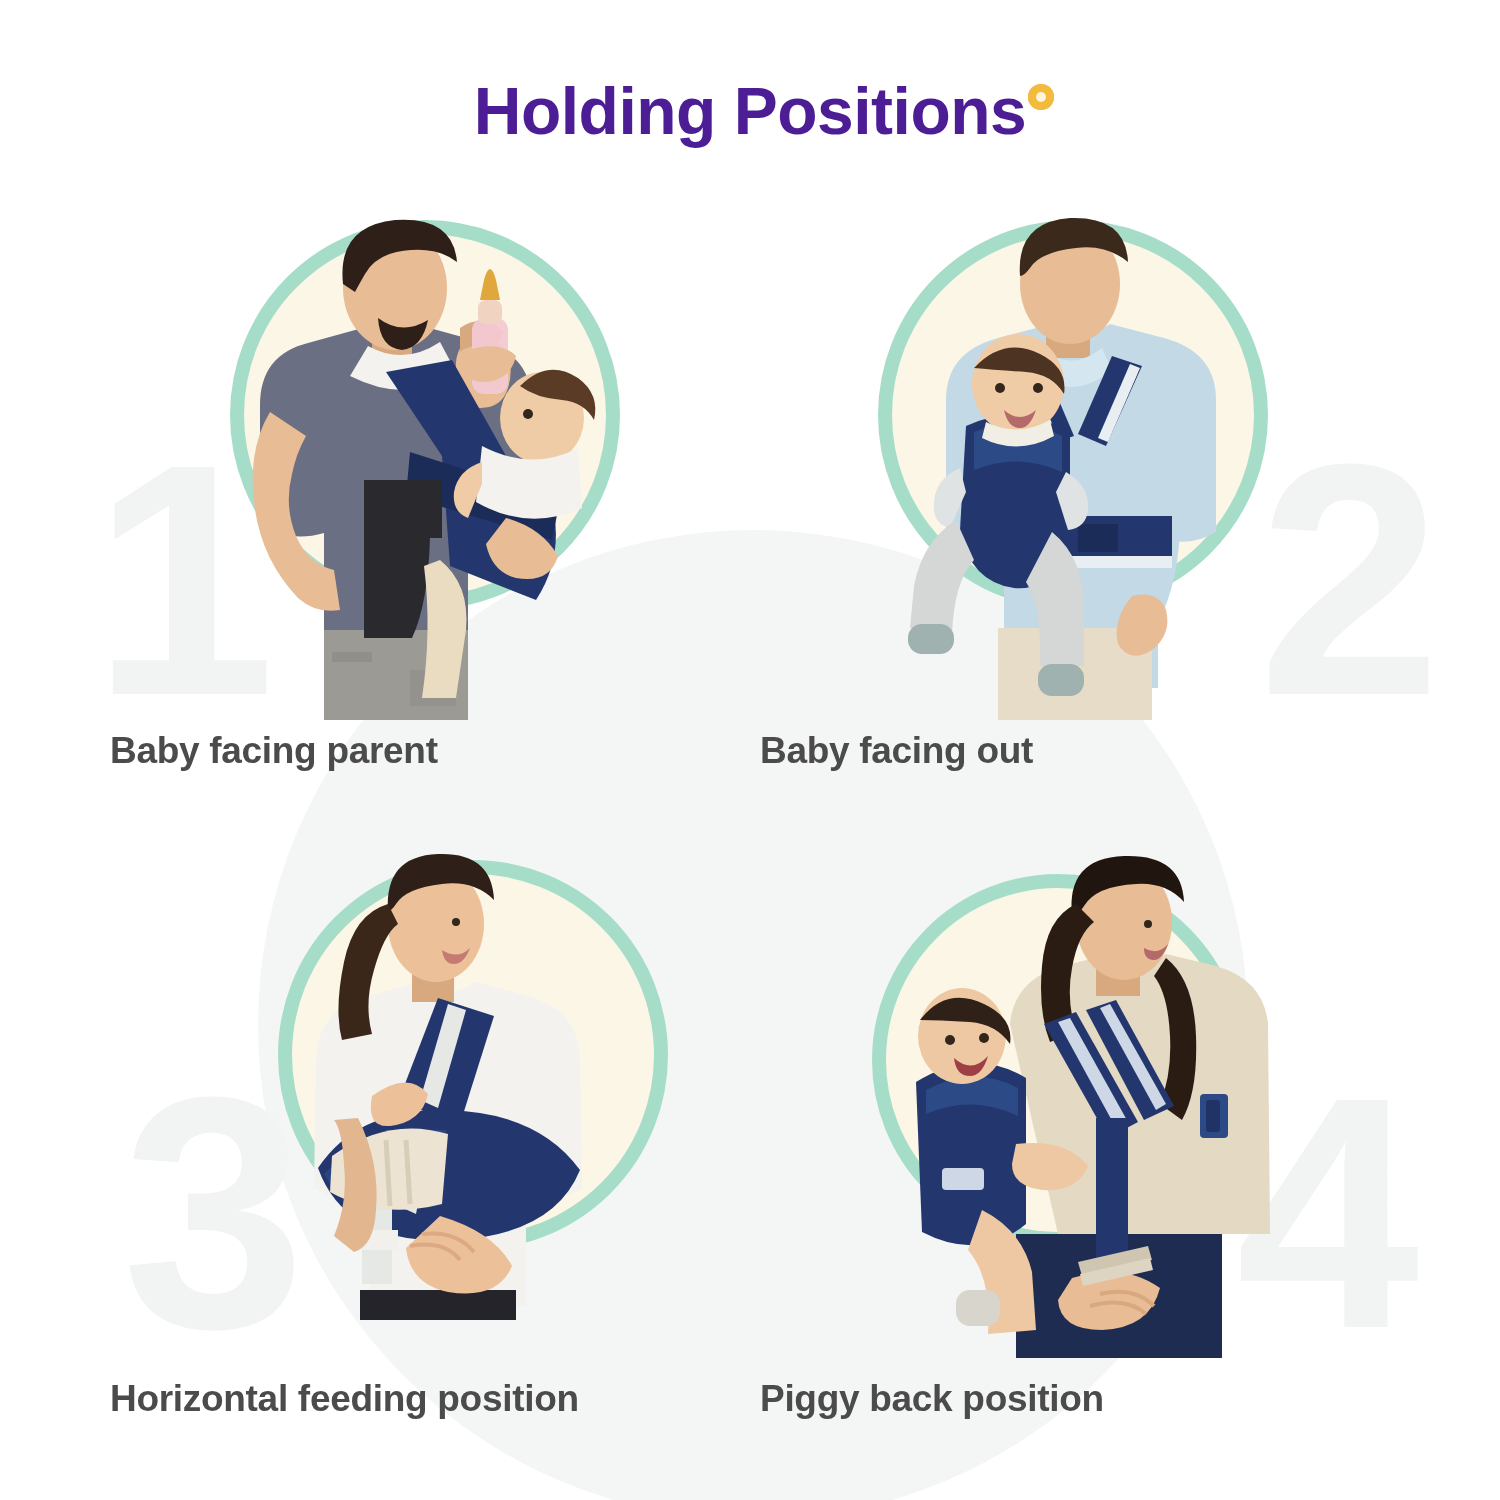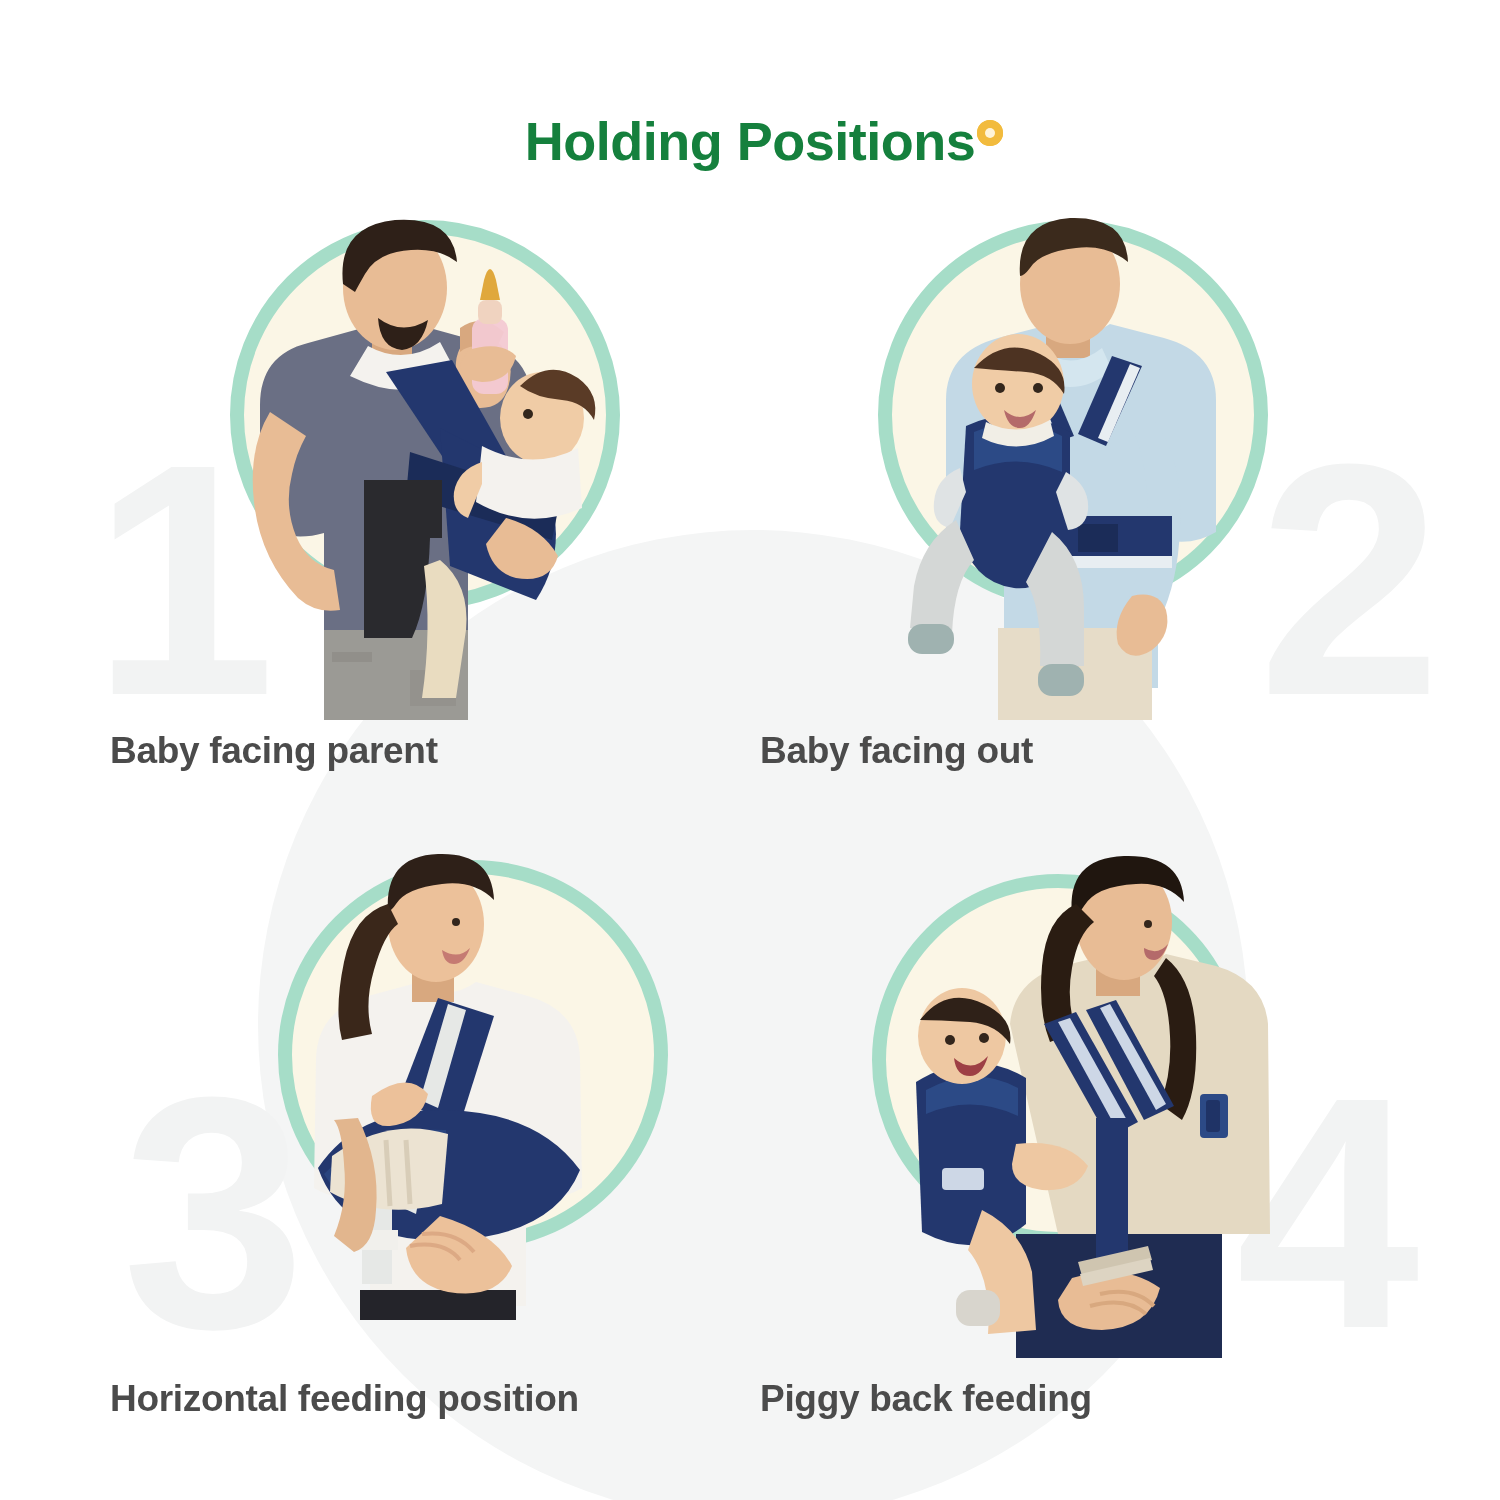--- a/index.html
+++ b/index.html
@@ -21,25 +21,24 @@
     background:#f4f5f5;
   }
 
   
   .title-wrap{
     position:absolute;left:0;top:78px;width:1500px;
     text-align:center;
   }
   .title{
     display:inline-block;position:relative;
-    font-size:54px;font-weight:bold;
+    font-size:66px;font-weight:bold;
     letter-spacing:-0.5px;
-    color:#15803d;
+    color:#4c1d95;
     line-height:1;
-    margin-top:36px;
   }
   .title-dot{
     position:absolute;right:-28px;top:6px;
     width:26px;height:26px;border-radius:50%;
     background:#f2bb3d;
     box-shadow:inset 0 0 0 7px #f2bb3d;
   }
   .title-dot::after{
     content:"";position:absolute;left:8px;top:8px;
     width:10px;height:10px;border-radius:50%;
@@ -302,16 +301,16 @@
         <path d="M222 372 q40 20 50 62 l4 58 -48 4 q4 -56 -20 -84 z" fill="#eec8a2"></path>
         <rect x="196" y="452" width="44" height="36" rx="14" fill="#d8d5cd"></rect>
 
         <path d="M312 440 q52 -16 88 10 q-10 40 -58 42 q-42 0 -44 -30 z" fill="#e8bc95"></path>
         <path d="M330 468 q36 -10 56 8 M340 456 q34 -8 54 12" stroke="#d8a87f" stroke-width="4" fill="none"></path>
 
         <path d="M318 424 l70 -16 4 14 -70 16 z" fill="#cfc5b0"></path>
         <path d="M320 436 l70 -16 3 12 -70 16 z" fill="#ddd4c2"></path>
       </svg>
     </div>
-    <div class="caption">Piggy back feeding</div>
+    <div class="caption">Piggy back position</div>
   </div>
 
 </div>
 
 </body></html>

